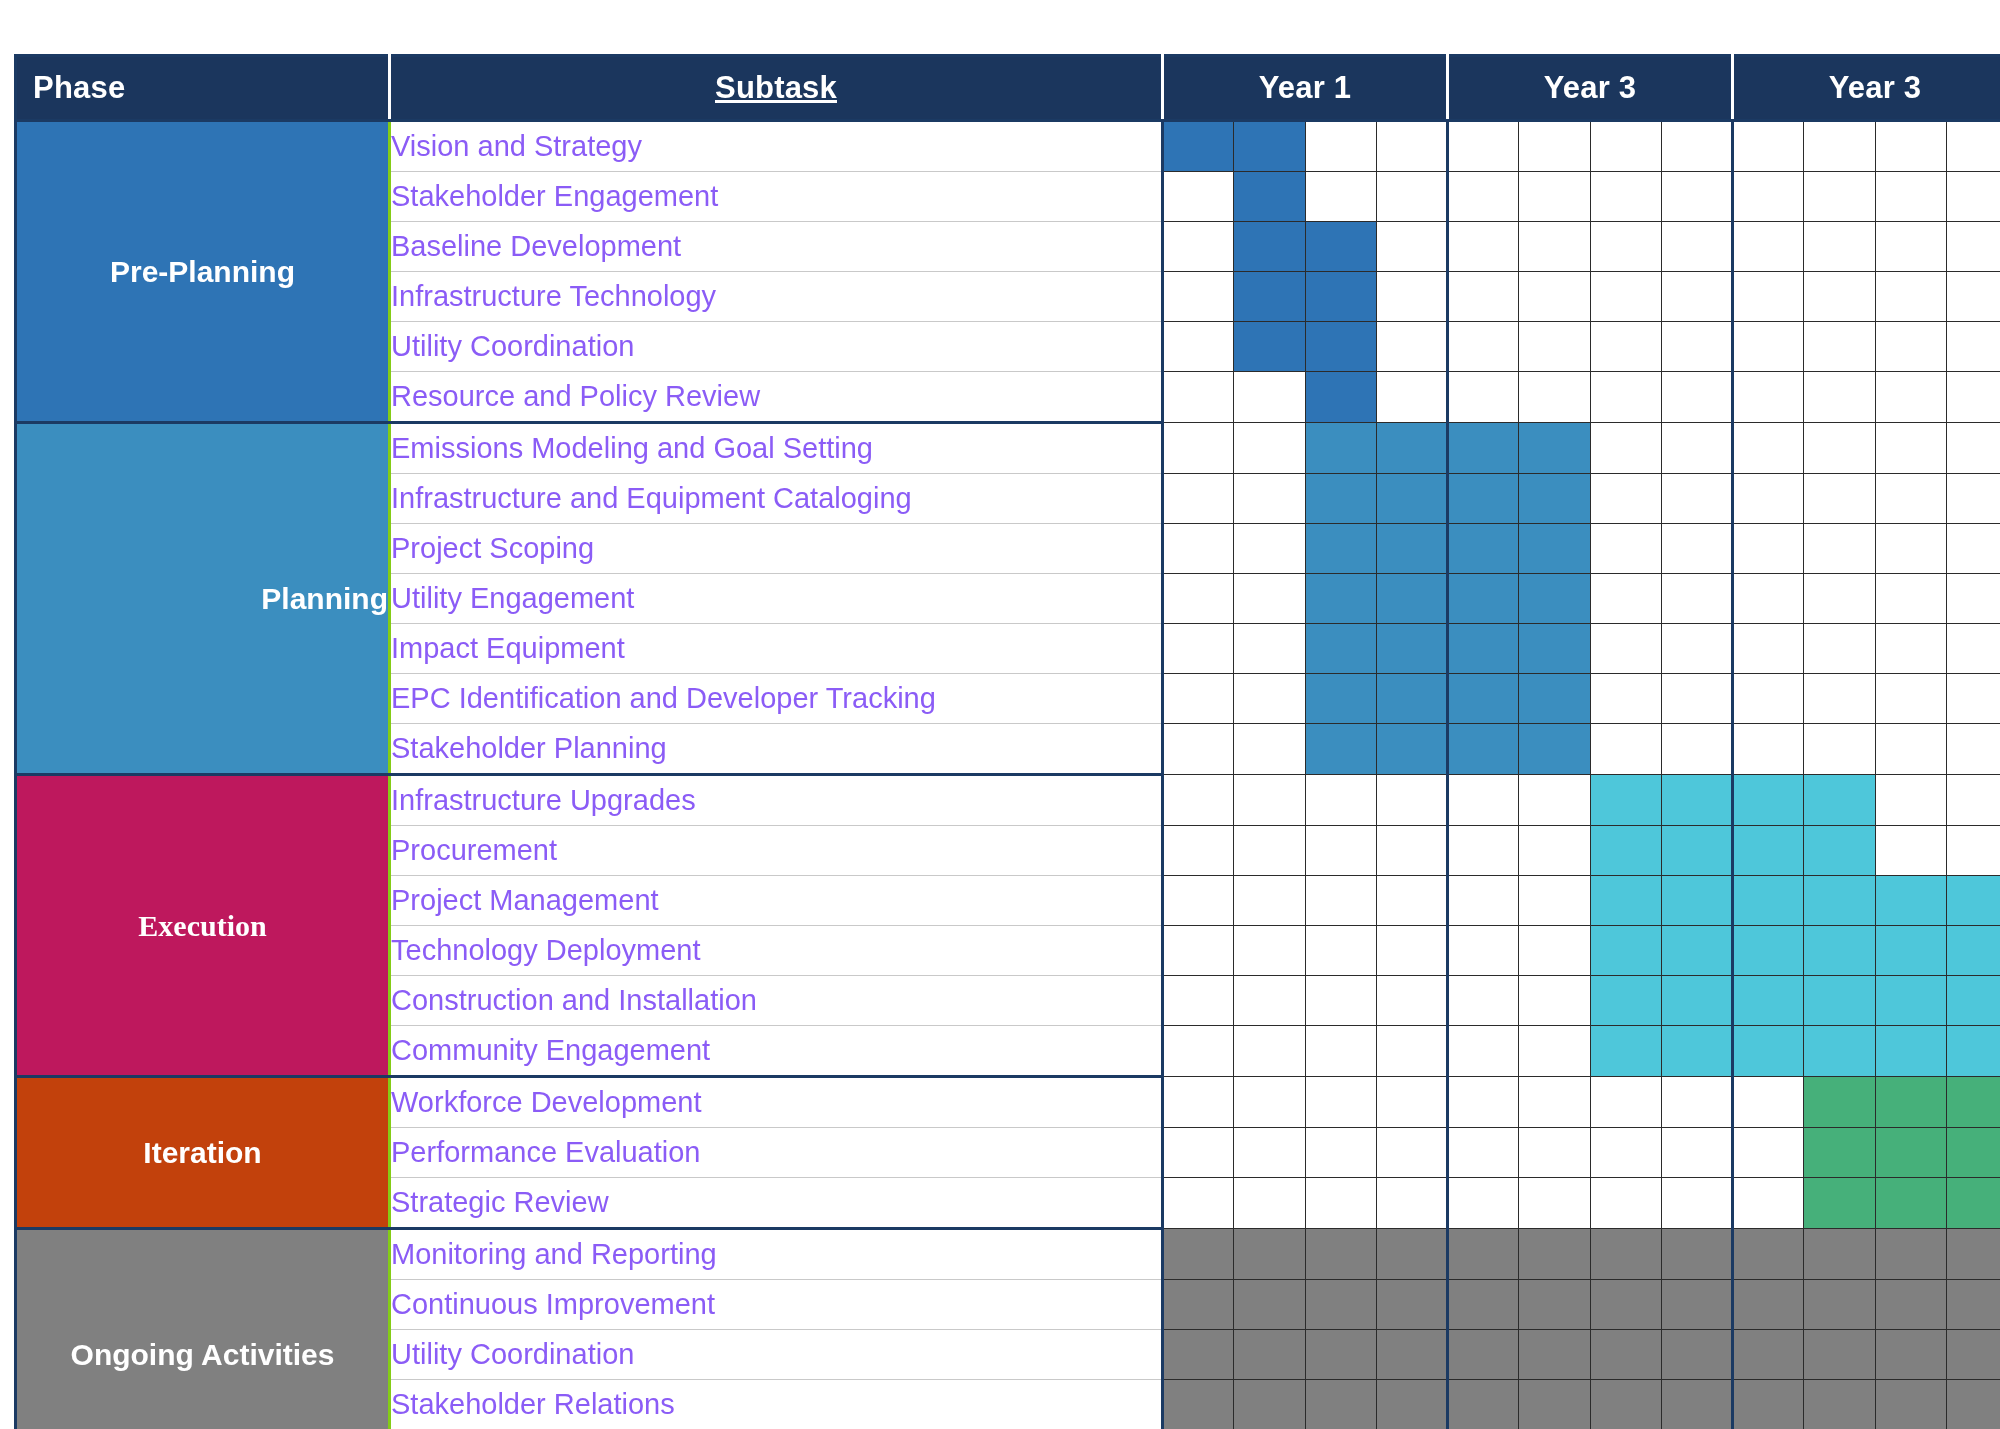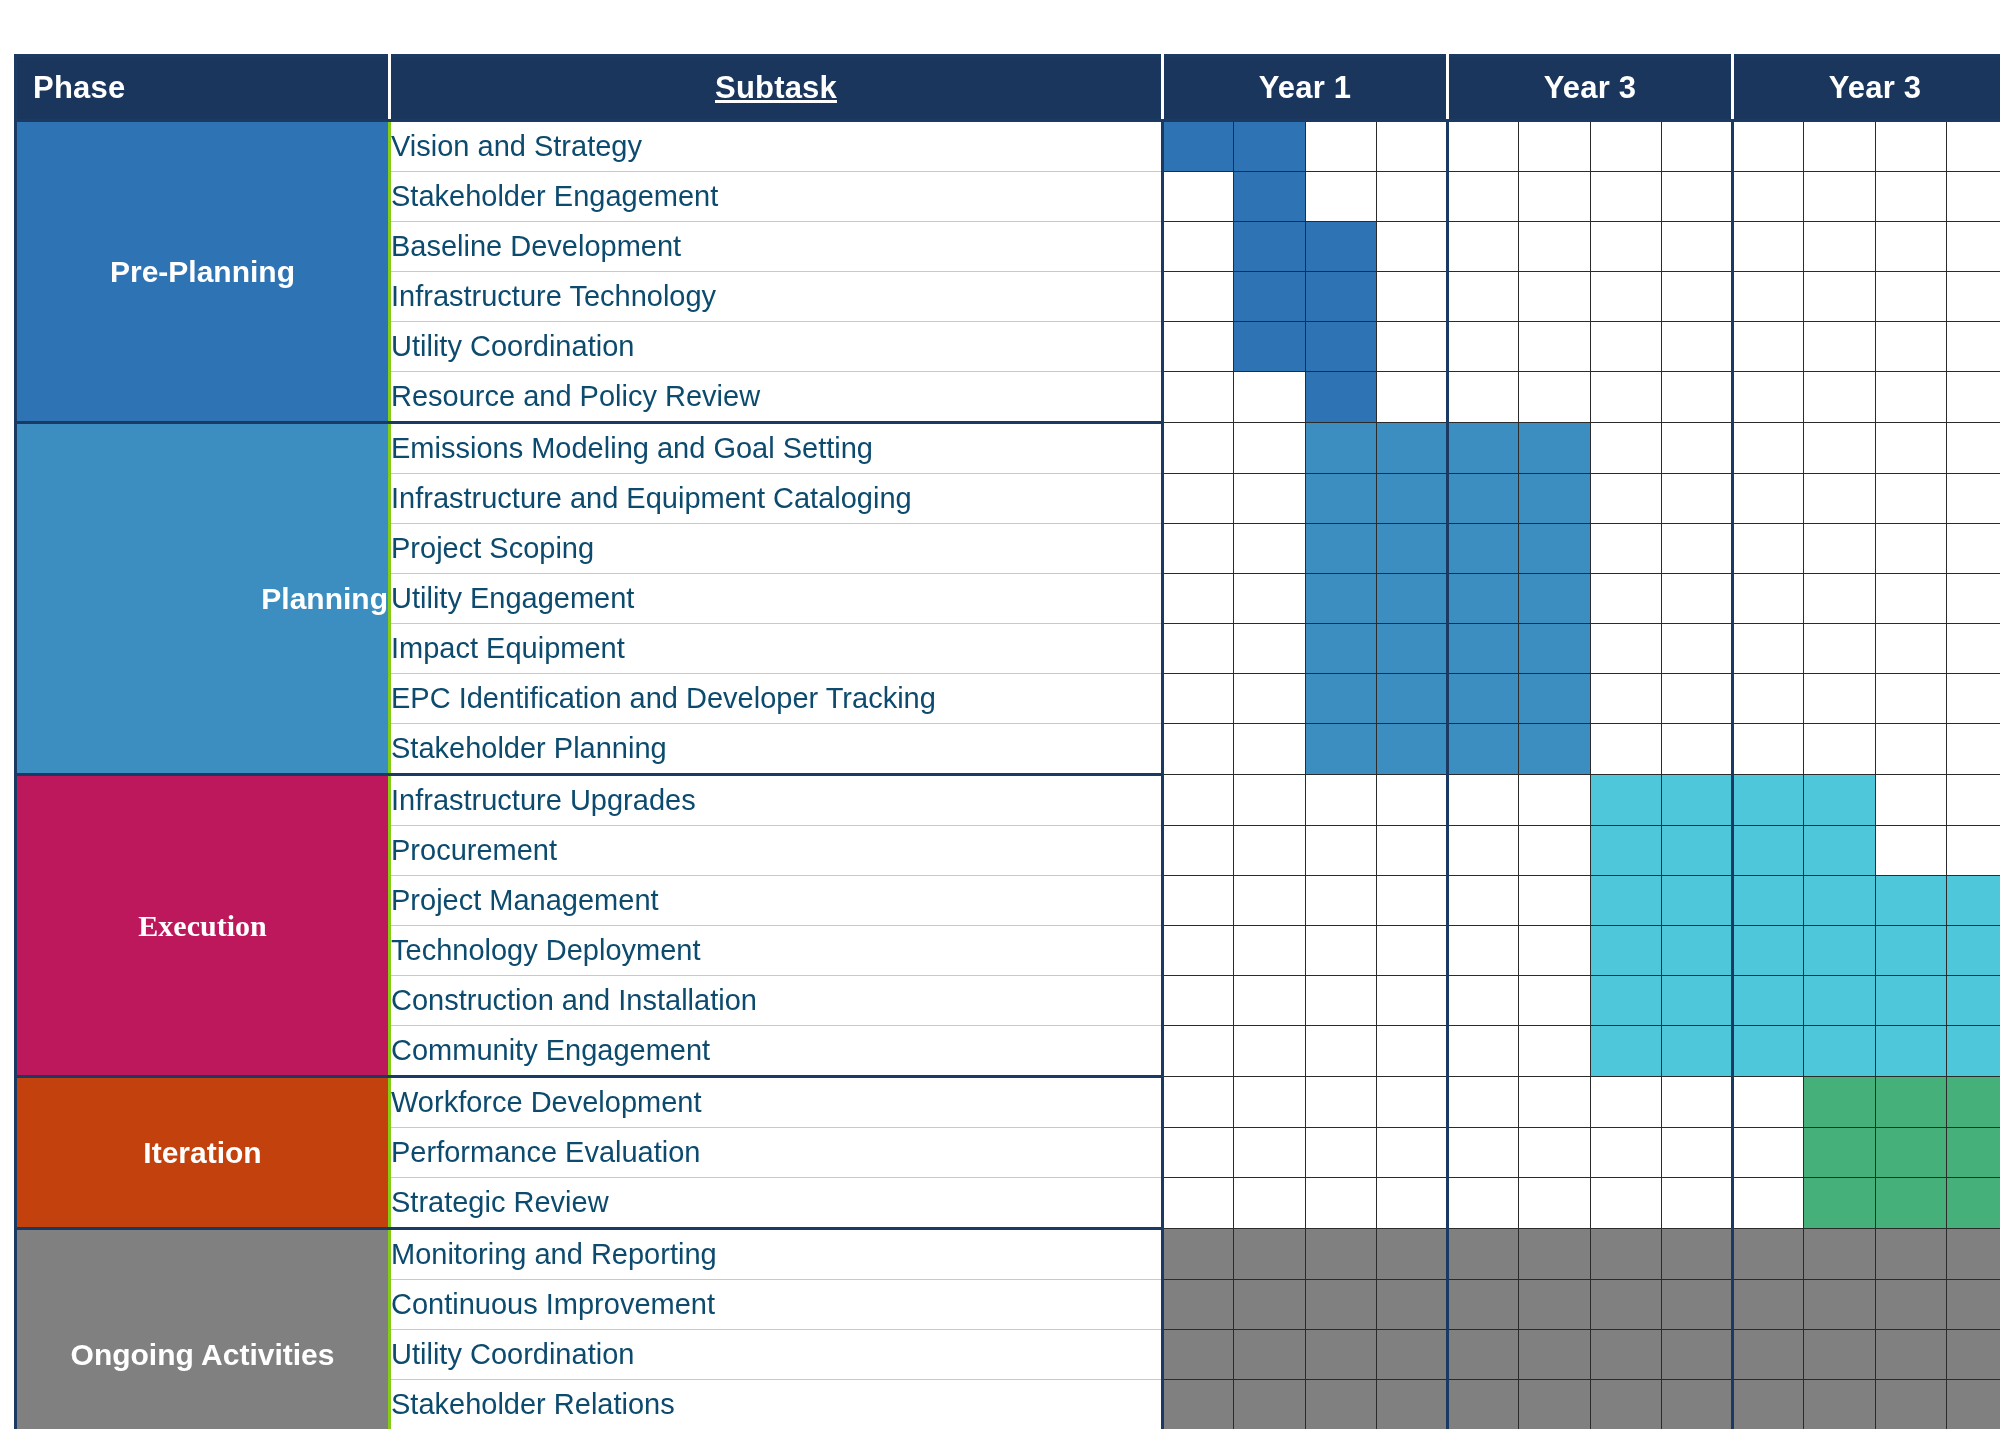--- a/index.html
+++ b/index.html
@@ -63,21 +63,21 @@
     font-size: 30px;
     text-align: center;
     vertical-align: middle;
     border-right: 3px solid #84cc16;
     border-bottom: 3px solid #1b3a63;
   }
 
   
   td.subtask {
     font-size: 29px;
-    color: #0c4a6e;
+    color: #8b5cf6;
     padding-left: 22px;
     height: 49px;
     border-bottom: 1px solid #c9c9c9;
     border-right: 3px solid #1b3a63;
     white-space: nowrap;
     overflow: hidden;
     background: #ffffff;
   }
   tr.phase-last td.subtask {
     border-bottom: 3px solid #1b3a63;

